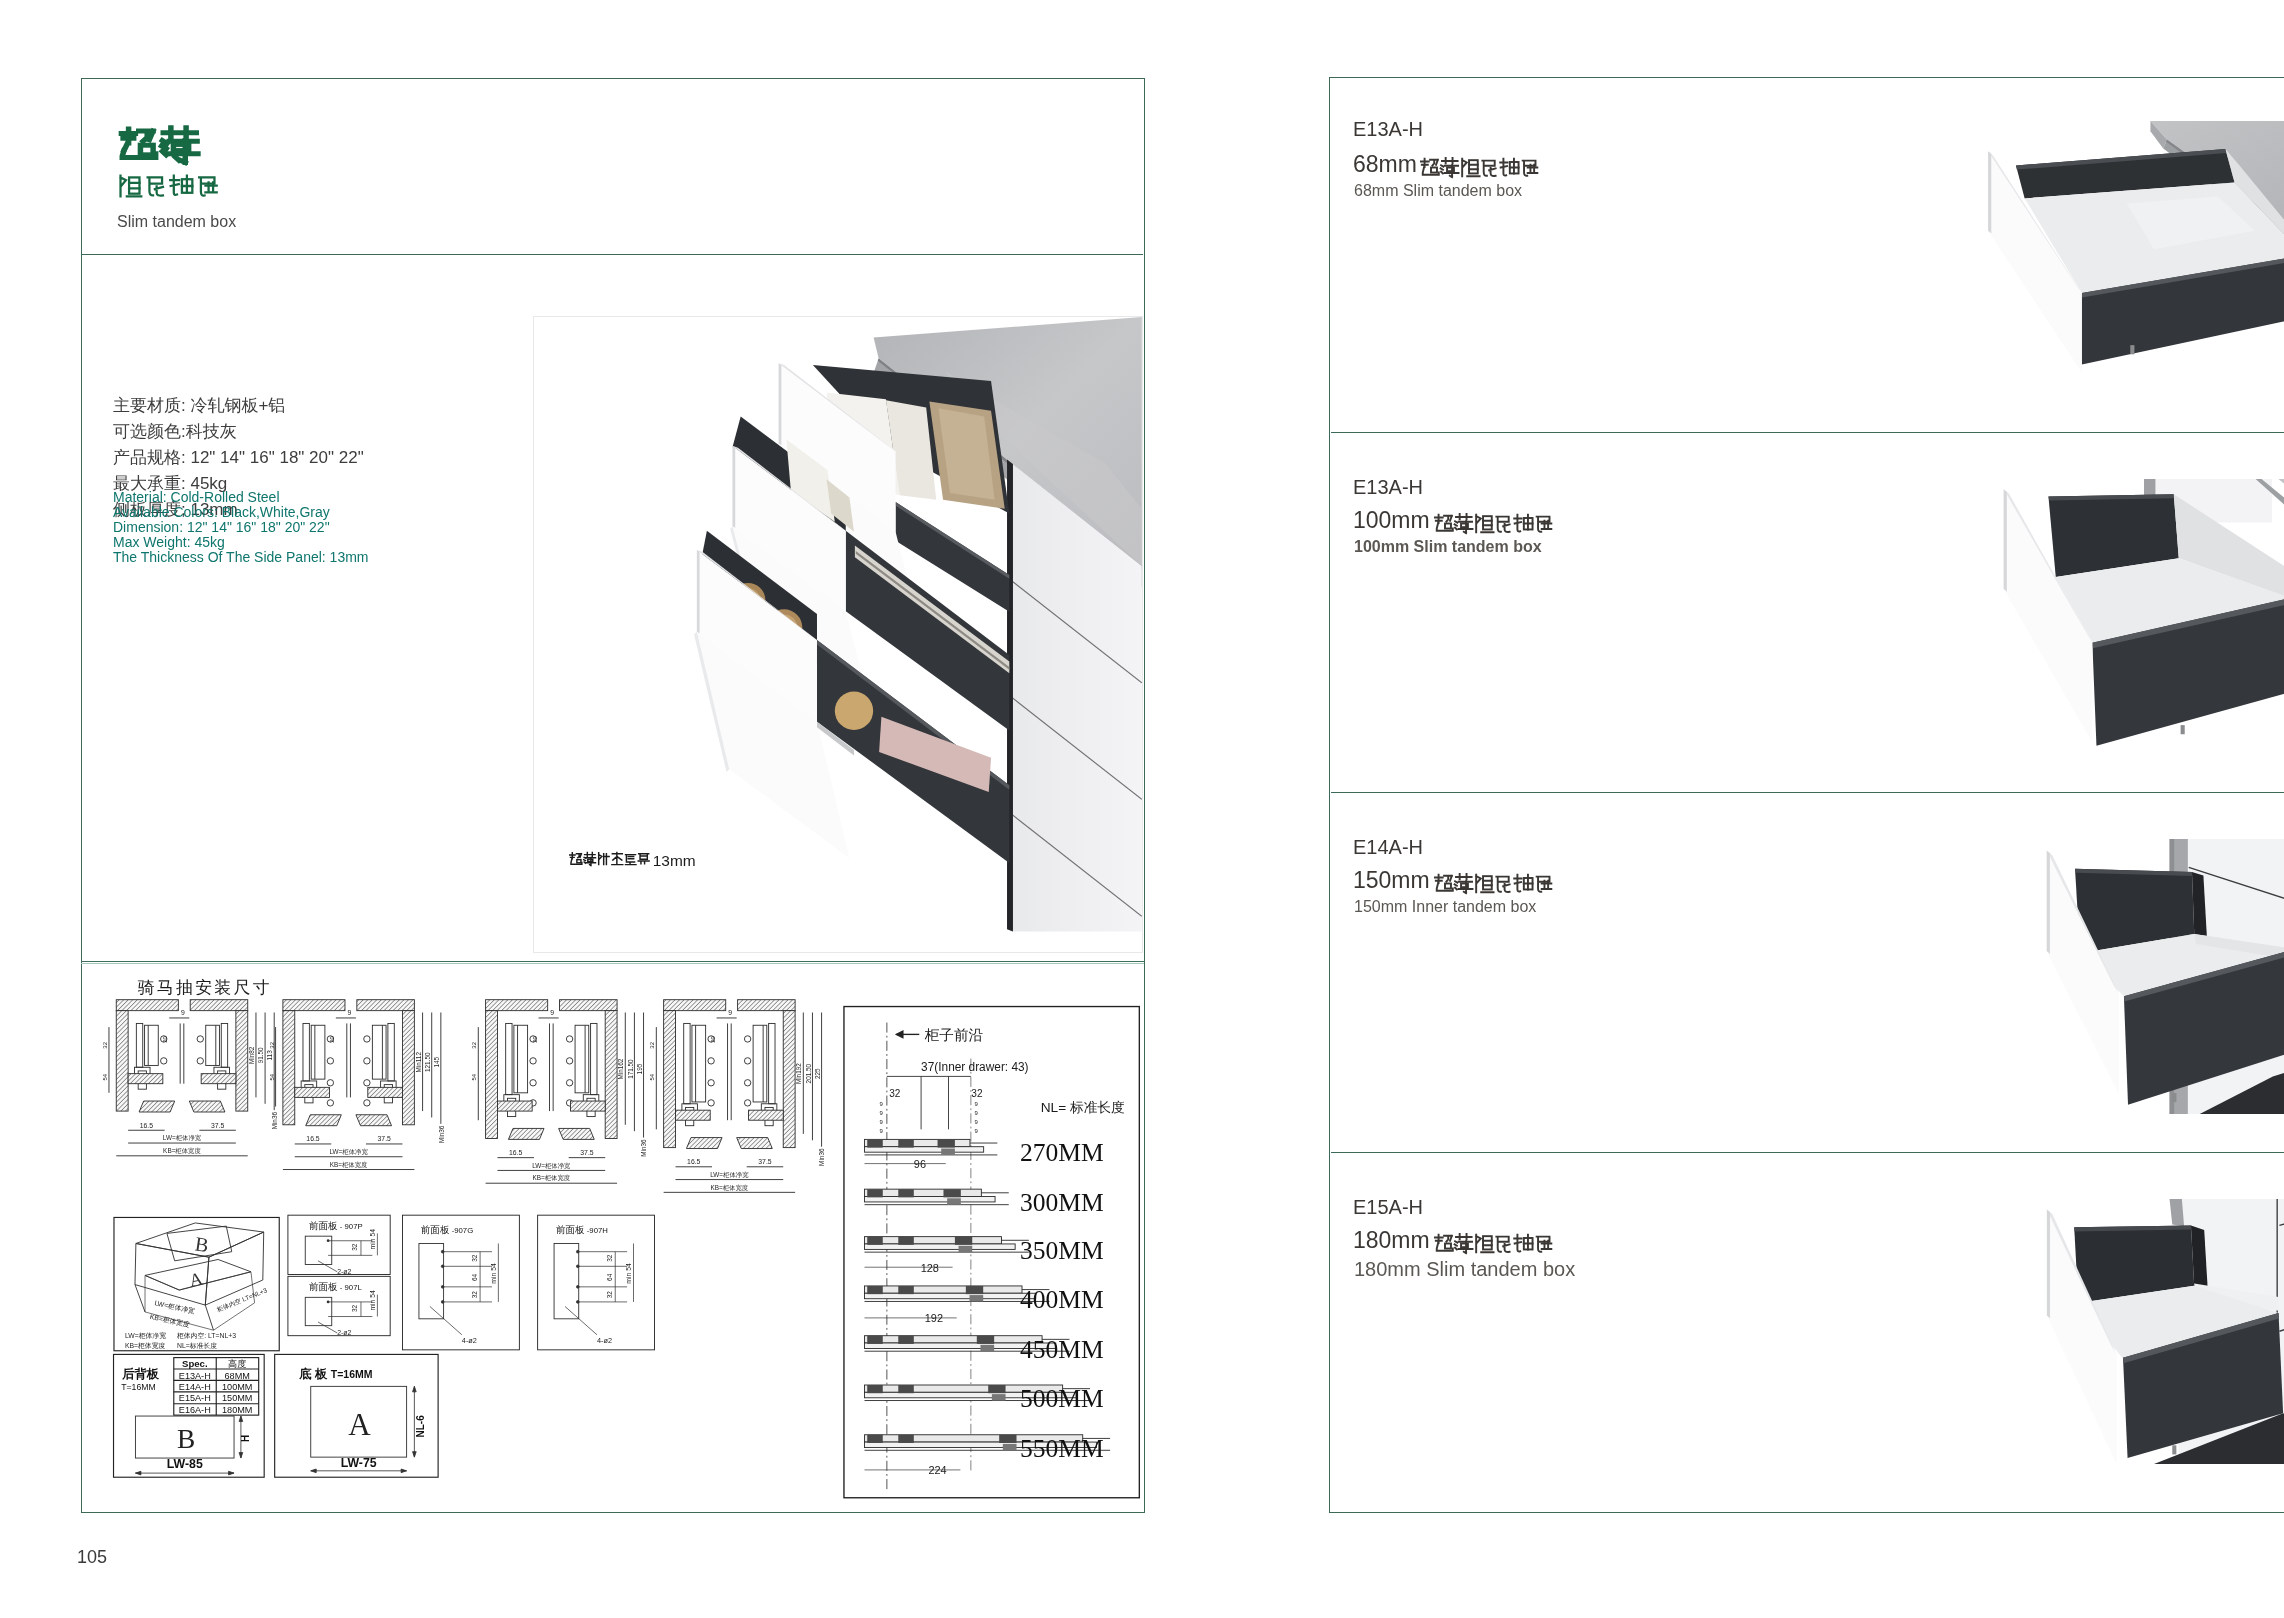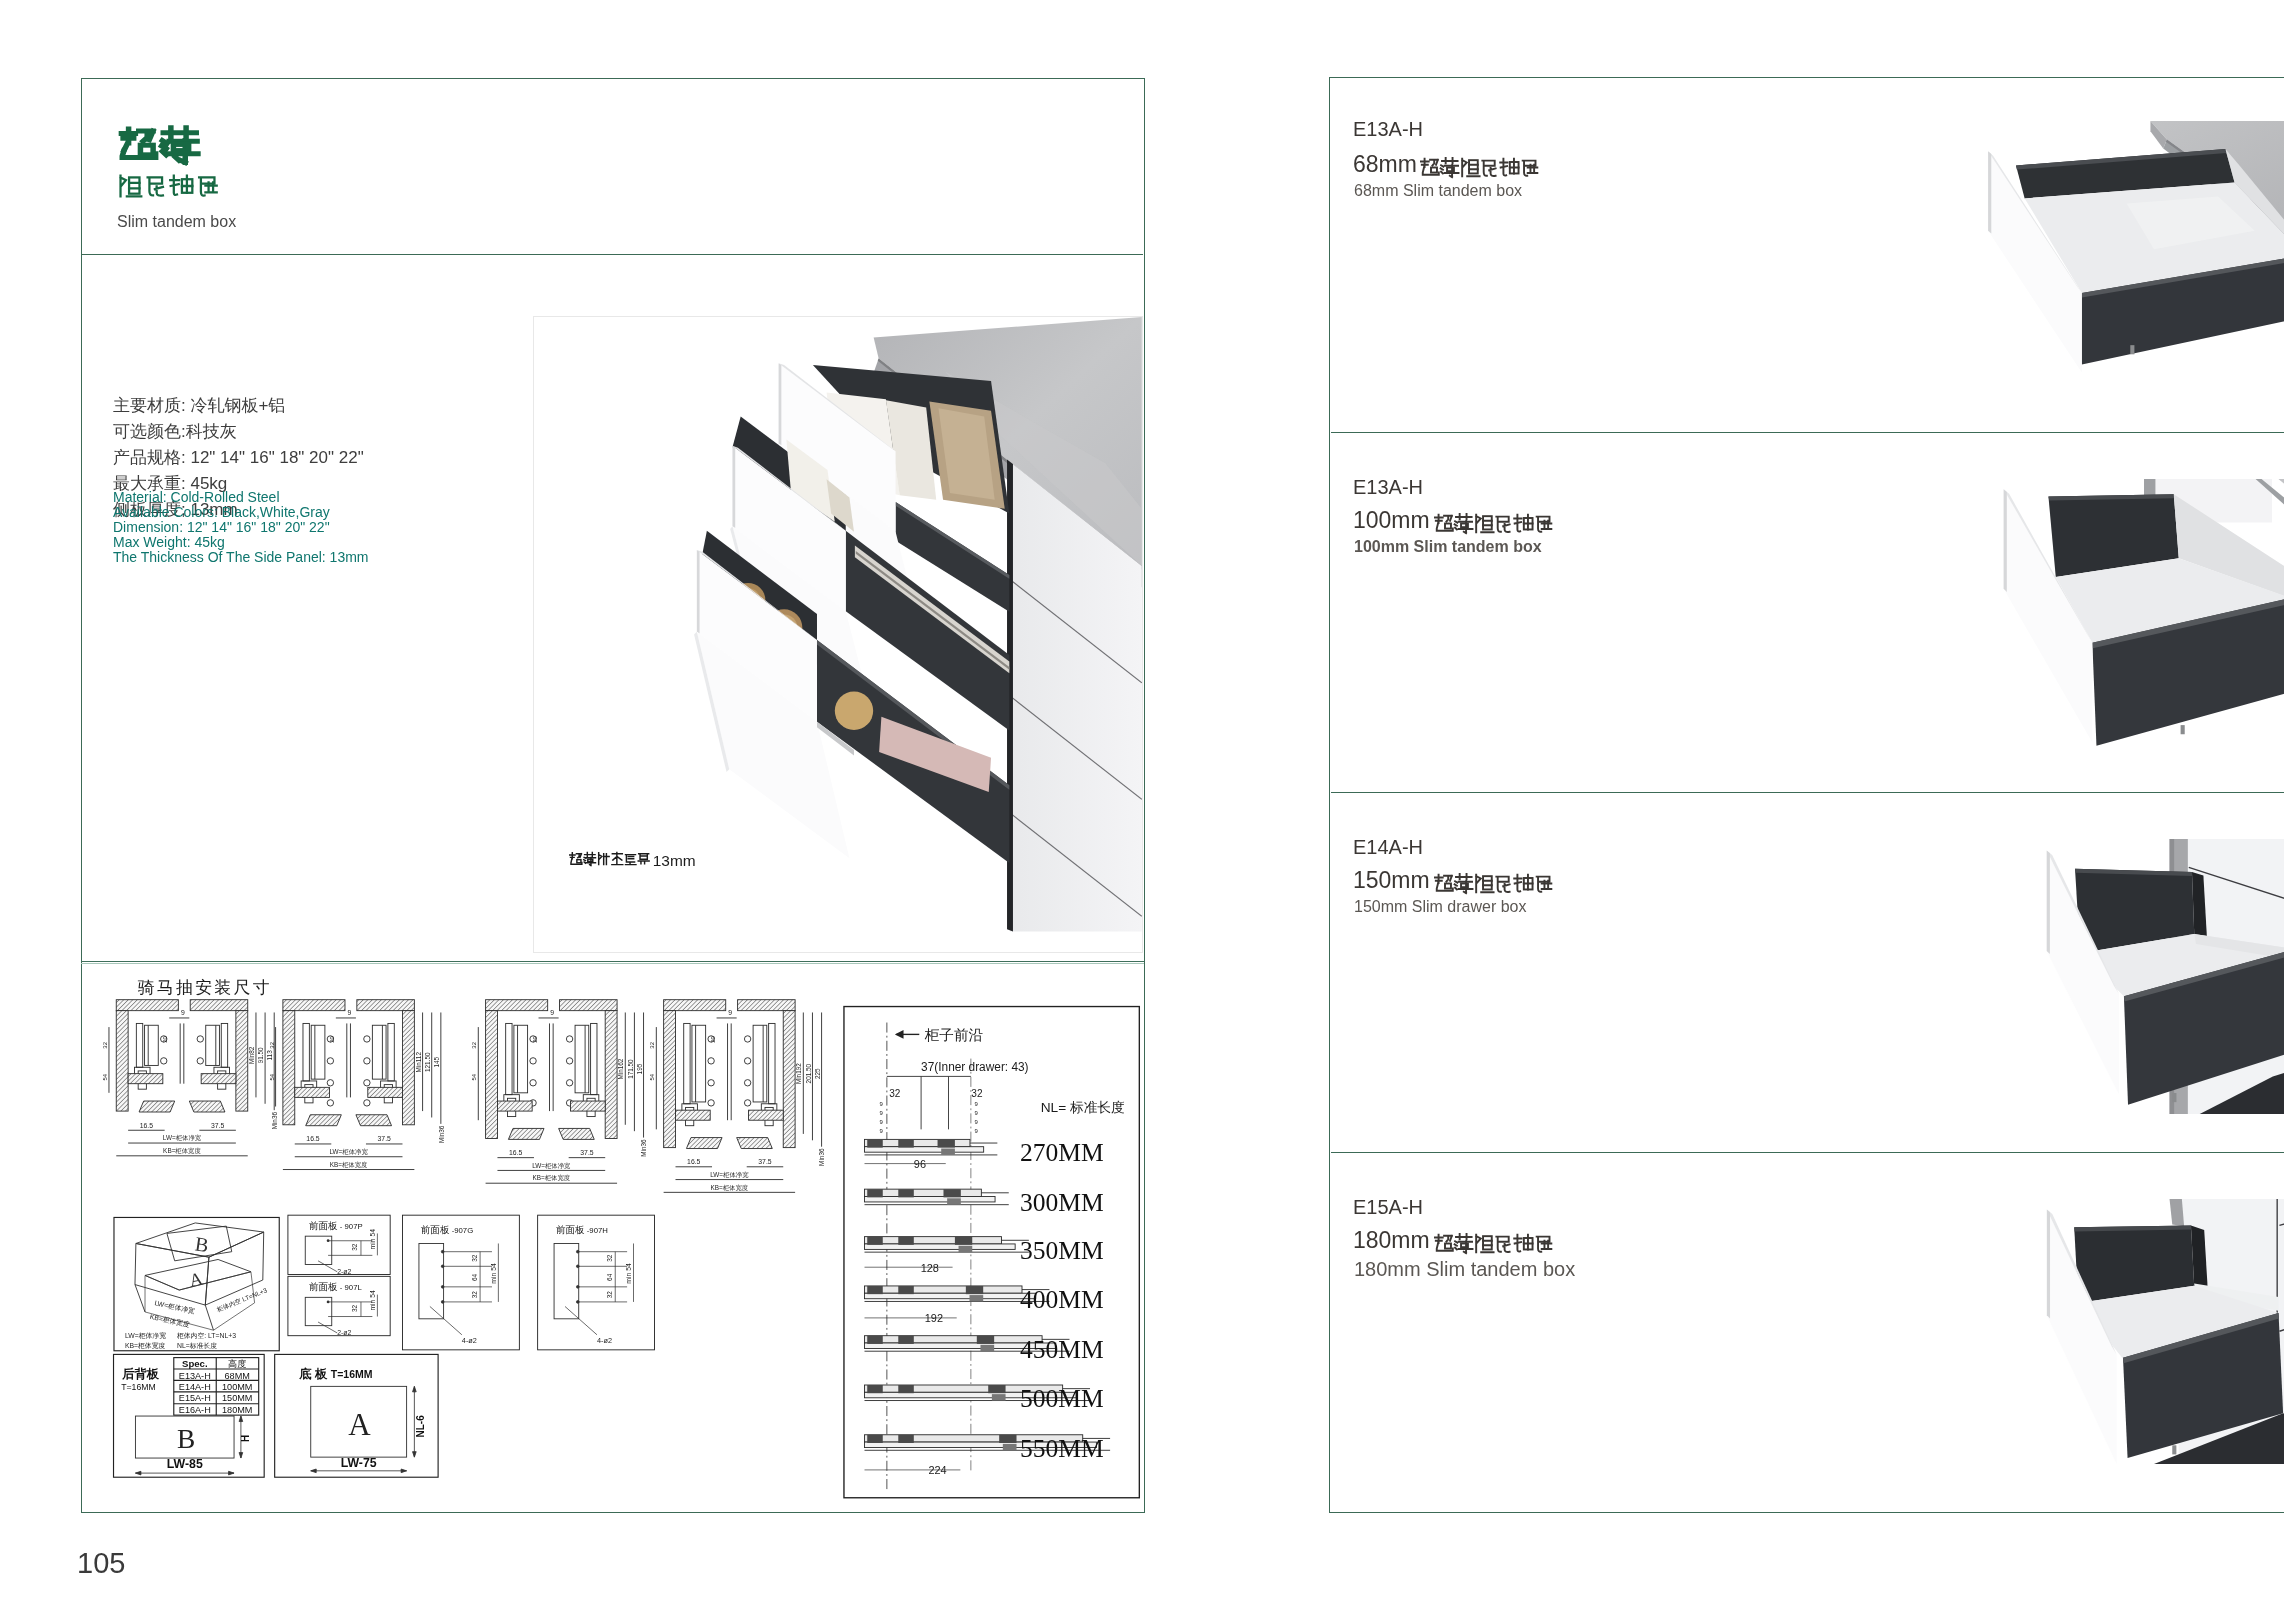--- a/index.html
+++ b/index.html
@@ -678,21 +678,21 @@
         <polygon points="730,1078 726,1066 734,1066"></polygon>
 <line x1="503" y1="1108" x2="713" y2="1108"></line>
         <polygon points="503,1108 515,1104 515,1112"></polygon>
         <polygon points="713,1108 701,1104 701,1112"></polygon>
 </g>
 <text x="752" y="1035" font-size="22" fill="#111" font-weight="bold" transform="rotate(-90 752 1035)">NL-6</text>
 <text x="608" y="1100" font-size="27" fill="#111" font-weight="bold" text-anchor="middle">LW-75</text>
 </svg>
 </div>
 
-<div class="abs" style="left:77px;top:1547px;font-size:29px;color:#3a3a3a;">105</div>
+<div class="abs" style="left:77px;top:1547px;font-size:18px;color:#3a3a3a;">105</div>
 
 <div class="abs" style="left:1329px;top:77px;width:1063px;height:1434px;border:1.4px solid #3c6a56;"></div>
 
 <div class="abs" style="left:1331px;top:432px;width:1062px;height:1.4px;background:#3c6a56;"></div>
 
 <div class="abs" style="left:1331px;top:792px;width:1062px;height:1.4px;background:#3c6a56;"></div>
 
 <div class="abs" style="left:1331px;top:1152px;width:1062px;height:1.4px;background:#3c6a56;"></div>
 
 <div class="abs" style="left:1353px;top:118px;font-size:20px;color:#3b3734;">E13A-H</div>
@@ -782,21 +782,21 @@
 </svg>
 </div>
 
 <div class="abs" style="left:1353px;top:836px;font-size:20px;color:#3b3734;">E14A-H</div>
 
 <div class="abs" style="left:1353px;top:867px;font-size:23px;color:#3b3734;">150mm</div>
 <div class="abs" style="left:1434px;top:872px;width:121px;height:23px;"><svg width="121" height="23" viewBox="0 0 264 50">
       <use href="#cjk6"></use>
     </svg></div>
 
-<div class="abs" style="left:1354px;top:898px;font-size:16px;color:#5b5753;">150mm Slim drawer box</div>
+<div class="abs" style="left:1354px;top:898px;font-size:16px;color:#5b5753;">150mm Inner tandem box</div>
 
 <div class="abs" id="photo3" style="left:1898px;top:839px;width:471px;height:275px;">
 <svg width="471" height="275" viewBox="0 0 1030 602">
 
 <polygon points="634,0 1030,0 1030,602 634,602" fill="#f2f3f5"></polygon>
 
 <polygon points="594,0 634,0 634,602 594,602" fill="#a6a7aa"></polygon>
 <polygon points="594,0 604,0 604,602 594,602" fill="#8e8f92"></polygon>
 
 <polygon points="940,0 1030,0 1030,78" fill="#96979a"></polygon>

